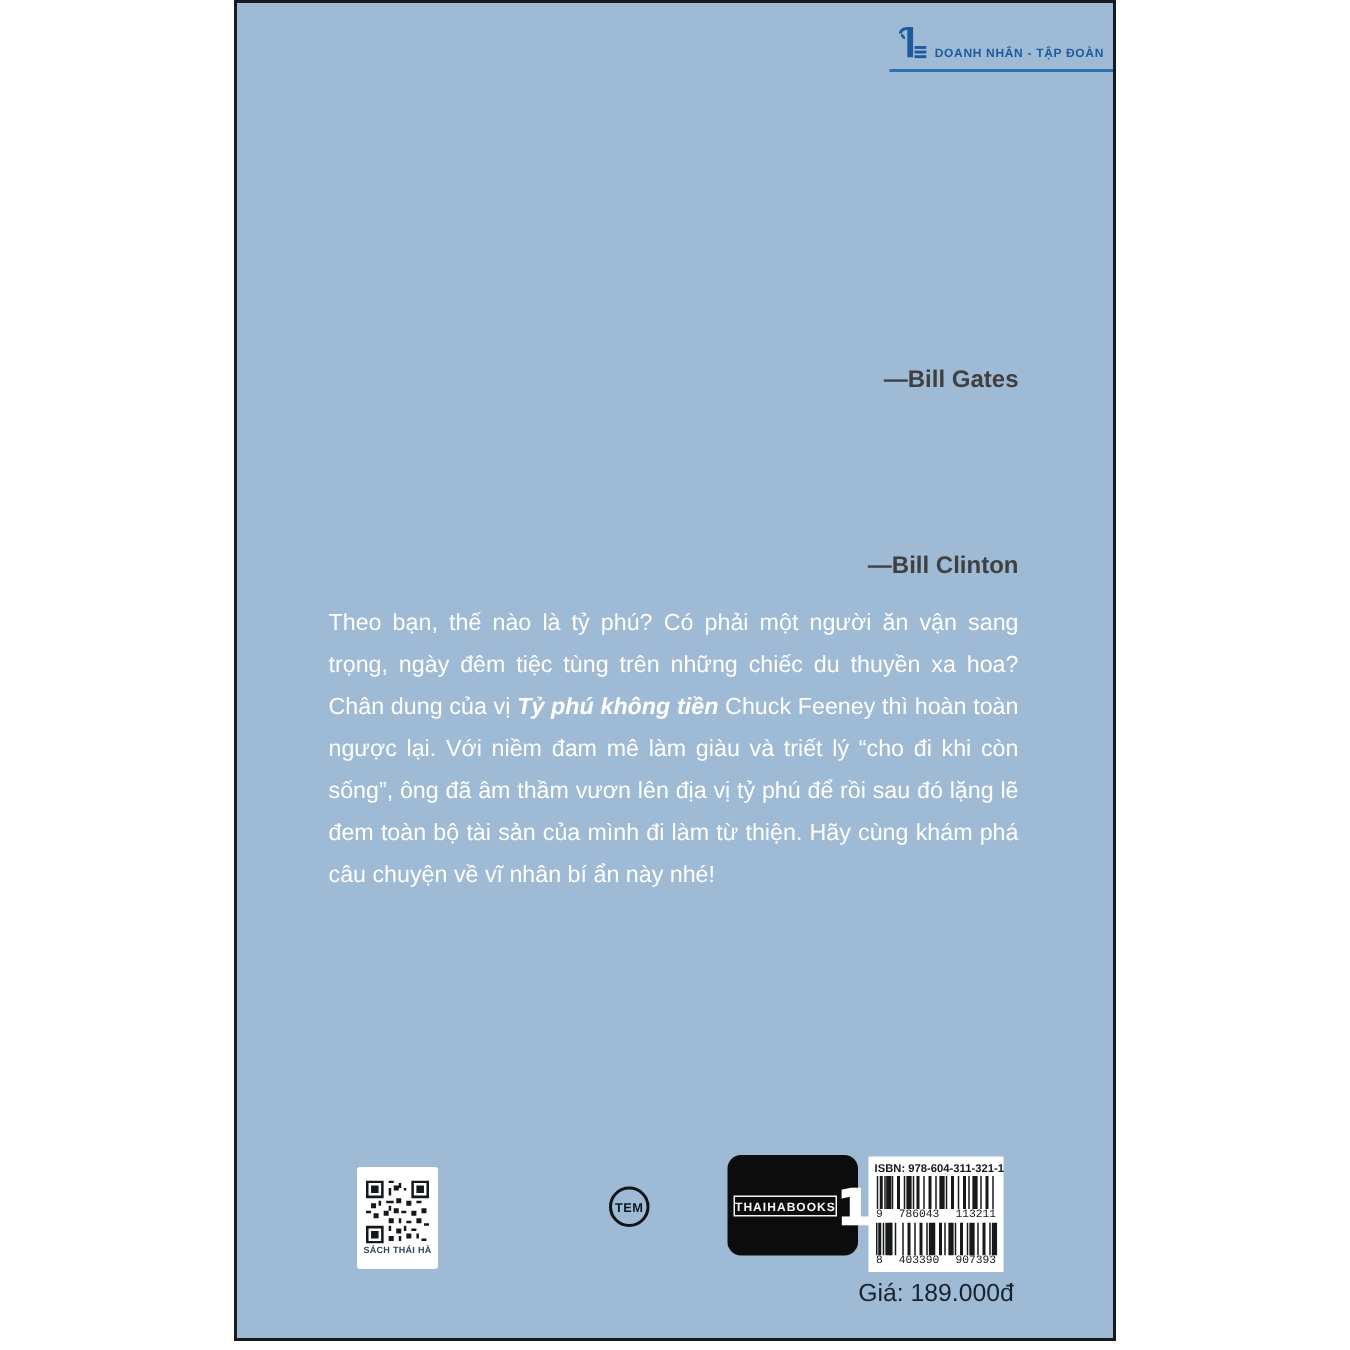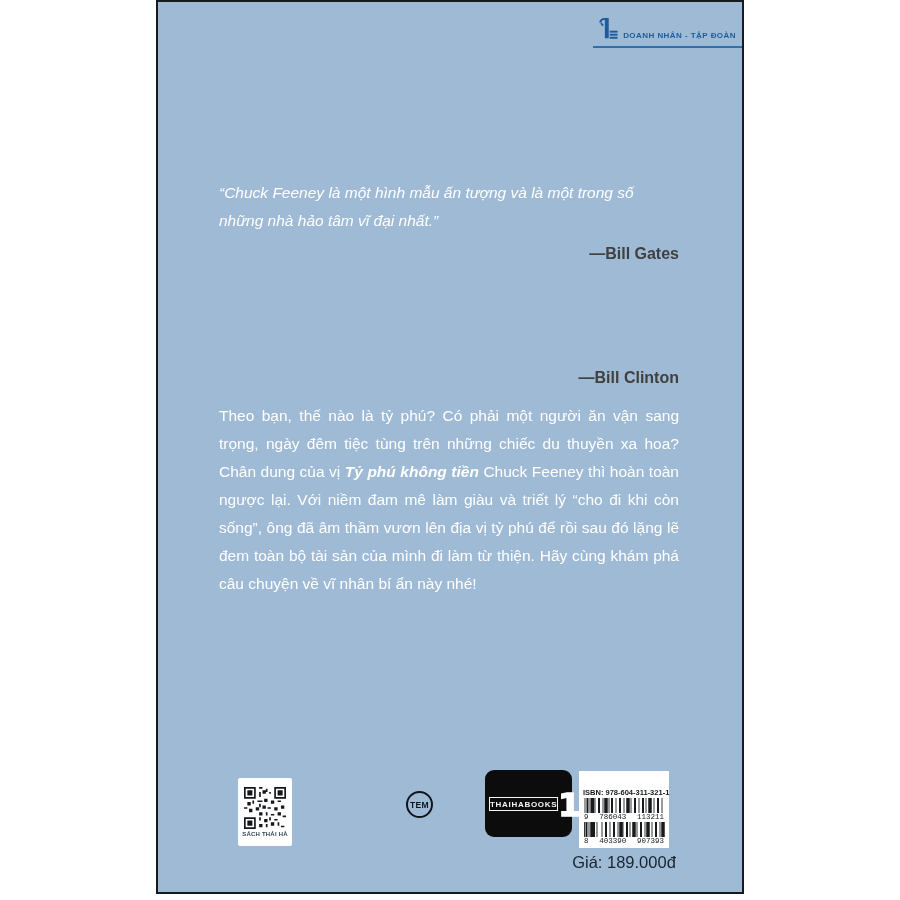--- a/index.html
+++ b/index.html
@@ -75,21 +75,21 @@
     font-size:14px; font-weight:800; color:#0c0c0c; margin-left:2px;
     -webkit-text-stroke:1.1px #ffffff; font-family:"DejaVu Sans", sans-serif;
   }
   .badge-caption {
     width:100%; border:1.5px solid #f2f4f6; color:#f2f4f6; font-size:7.5px;
     font-weight:bold; letter-spacing:0.5px; text-align:left; padding:2px 0;font-style:italic;
   }
 
   .barcode-panel {
     position:absolute; left:421px; top:769px; width:90px; height:77px;
-    background:#ffffff; padding:17px 4px 2px; display:flex; flex-direction:column;
+    background:#ffffff; padding:3px 4px 2px; display:flex; flex-direction:column;
   }
   .isbn-line {
     font-size:7.5px; font-weight:bold; color:#14181c; text-align:center;
     white-space:nowrap; margin-bottom:1px;
   }
   .bars { width:100%; height:20px; flex:1; display:block; }
   .barcode-digits {
     display:flex; justify-content:space-between; align-items:center;
     font-size:7.5px; line-height:9px; color:#14181c; padding:0 1px;
     font-family:"Liberation Mono", monospace;
@@ -109,21 +109,20 @@
     <svg class="brand-logo" viewBox="0 0 24 26" xmlns="http://www.w3.org/2000/svg">
       <path fill="#1d5c9c" d="M9 1c-3.6 0-6.4 2.2-6.4 5h2.4c0-1.5 1.6-2.7 4-2.9V24h4.4V1H9z"></path>
       <path fill="#1d5c9c" d="M4 6.5c0 2 1.4 3.4 3.2 3.9V8.2C6.4 7.9 6 7.3 6 6.5H4z"></path>
       <rect fill="#1d5c9c" x="14.5" y="15.5" width="9" height="2.2"></rect>
       <rect fill="#1d5c9c" x="14.5" y="19" width="9" height="2.2"></rect>
       <rect fill="#1d5c9c" x="14.5" y="22.5" width="9" height="2.2"></rect>
     </svg>
     <span class="brand-label">DOANH NHÂN - TẬP ĐOÀN</span>
   </div>
 
-  <p class="quote quote-1">“Chuck Feeney là một hình mẫu ấn tượng và là một trong số những nhà hảo tâm vĩ đại nhất.”</p>
   <p class="attribution attribution-1">—Bill Gates</p>
 
   <p class="attribution attribution-2">—Bill Clinton</p>
 
   <p class="description"><span>Theo bạn, thế nào là tỷ phú? Có phải một người ăn vận sang trọng, ngày đêm tiệc tùng trên những chiếc du thuyền xa hoa? Chân dung của vị </span><span class="bold-title">Tỷ phú không tiền</span><span> Chuck Feeney thì hoàn toàn ngược lại. Với niềm đam mê làm giàu và triết lý “cho đi khi còn sống”, ông đã âm thầm vươn lên địa vị tỷ phú để rồi sau đó lặng lẽ đem toàn bộ tài sản của mình đi làm từ thiện. Hãy cùng khám phá câu chuyện về vĩ nhân bí ẩn này nhé!</span></p>
 
   <div class="qr-card">
     <svg class="qr-svg" viewBox="0 0 25 25" xmlns="http://www.w3.org/2000/svg">
       <rect width="25" height="25" fill="#ffffff"></rect>
       <path fill="#14181c" d="M0 0h7v7H0z M18 0h7v7h-7z M0 18h7v7H0z"></path>

